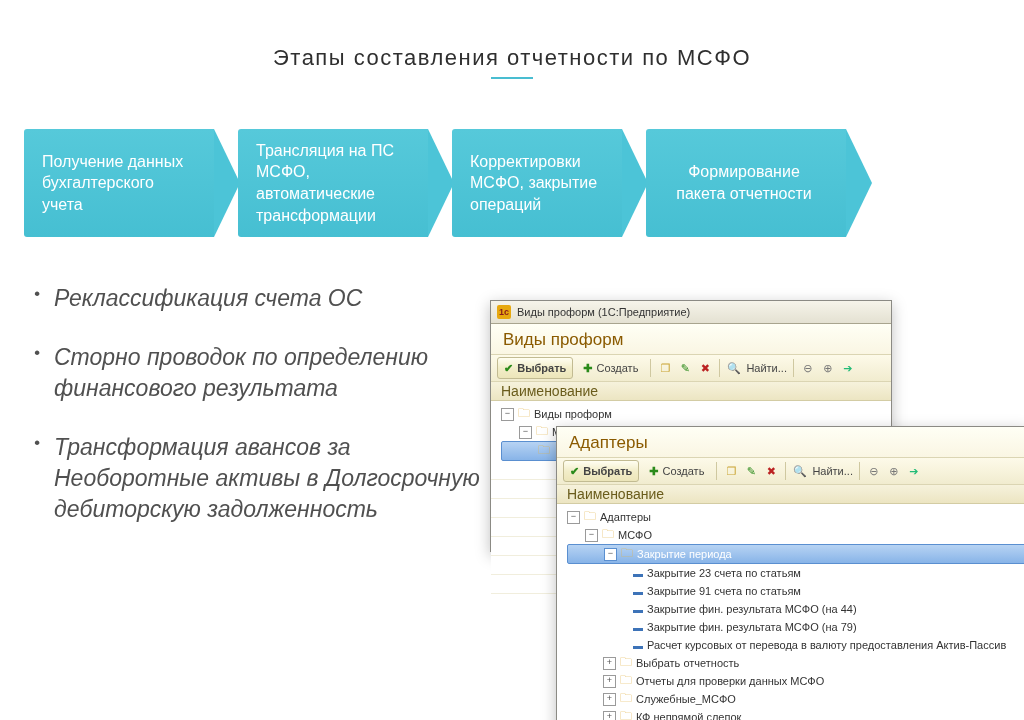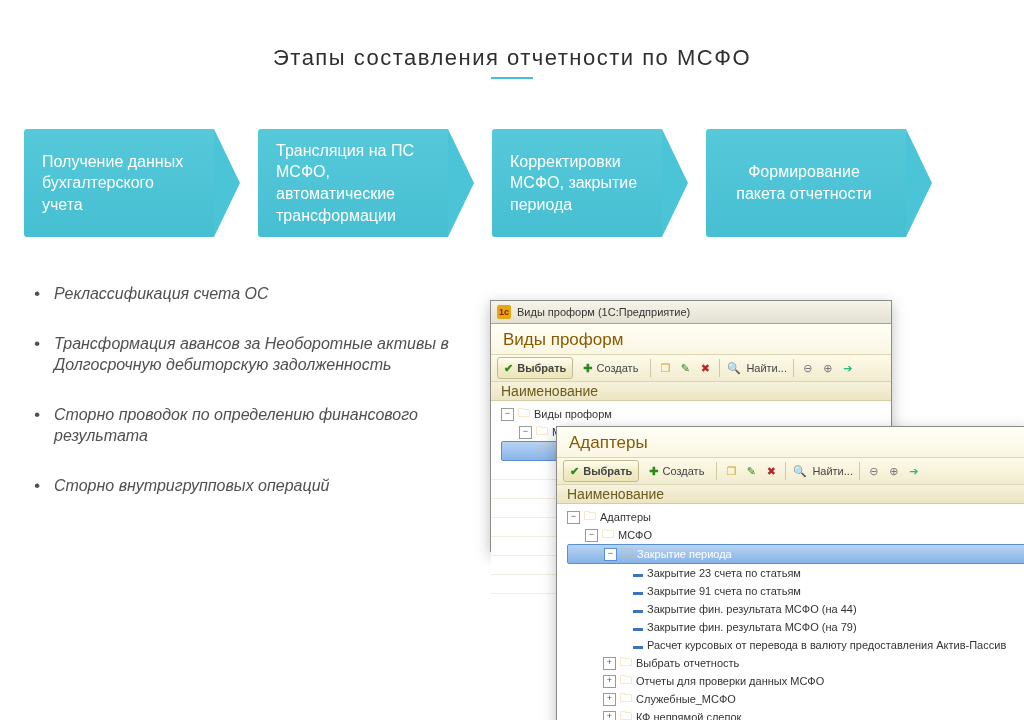--- a/index.html
+++ b/index.html
@@ -1,30 +1,30 @@
 <!DOCTYPE html>
 <html><head>
 <meta charset="utf-8">
 <style>
   html,body{margin:0;padding:0;width:1024px;height:720px;background:#fff;font-family:"Segoe UI",Arial,sans-serif;color:#222;overflow:hidden;}
   .slide{box-sizing:border-box;width:1024px;height:532px;padding:35px 30px 0 30px;position:relative;}
   .title{font-size:22px;letter-spacing:1.5px;color:#2f2f2f;text-align:center;margin:10px 0 6px 0;font-weight:400;}
   .underline{width:42px;height:2px;background:#49bdd1;margin:0 auto 50px auto;}
   
-  .steps{display:flex;gap:44px;margin-left:-6px;}
+  .steps{display:flex;gap:24px;margin-left:-6px;}
   .step{position:relative;background:#4cc4d7;background:linear-gradient(#56c9da,#46bfd2);color:#fff;font-size:16px;line-height:1.35;padding:16px 22px 16px 18px;height:108px;box-sizing:border-box;display:flex;align-items:center;border-radius:3px 0 0 3px;}
   .step::after{content:"";position:absolute;right:-26px;top:0;width:0;height:0;border-top:54px solid transparent;border-bottom:54px solid transparent;border-left:26px solid #4cc4d7;}
   .step1{width:190px;}
   .step2{width:190px;}
   .step3{width:170px;}
   .step4{width:200px;text-align:center;}
   
   .bullets{margin-top:46px;width:470px;}
   .bullets ul{list-style:none;padding:0;margin:0;}
-  .bullets li{font-style:italic;color:#505050;font-size:16px;line-height:1.35;margin-bottom:28px;position:relative;padding-left:24px;}
+  .bullets li{font-style:italic;color:#505050;font-size:23px;line-height:1.35;margin-bottom:28px;position:relative;padding-left:24px;}
   .bullets li::before{content:"•";position:absolute;left:4px;top:0;color:#505050;font-size:17px;}
   
   .shots{position:absolute;right:-6px;top:300px;width:540px;height:420px;}
   .win{position:absolute;border:1px solid #8b8a84;background:#fffff5;box-shadow:0 4px 14px rgba(0,0,0,0.25);font-size:11px;color:#333;}
   .win-tb{height:22px;background:linear-gradient(#f6f4ea,#e4e1d2);border-bottom:1px solid #a8a48e;display:flex;align-items:center;padding:0 6px;gap:6px;}
   .win-tb .app-icon{width:14px;height:14px;background:#e7a80f;border-radius:2px;font-size:9px;color:#8a1a1a;display:flex;align-items:center;justify-content:center;font-weight:bold;}
   .win-tb .wt{color:#333;}
   .win-caption{color:#8a5a00;font-size:17px;padding:6px 0 4px 12px;background:linear-gradient(#fffff5,#faf6e3);}
   .toolbar{height:26px;background:linear-gradient(#fdfae9,#f1eccf);border-top:1px solid #dbd5b3;border-bottom:1px solid #dbd5b3;display:flex;align-items:center;padding:0 6px;gap:4px;font-size:11px;color:#444;}
   .btn{height:20px;border:1px solid #c2bb92;background:linear-gradient(#fffef1,#f2edc9 50%,#ece5b9);border-radius:3px;display:flex;align-items:center;padding:0 6px;gap:4px;cursor:pointer;}
@@ -55,33 +55,32 @@
 <div class="underline"></div>
 
 <div class="steps">
   <div class="step step1">
         <span>Получение данных бухгалтерского учета</span>
       </div>
   <div class="step step2">
         <span>Трансляция на&nbsp;ПС МСФО, автоматические трансформации</span>
       </div>
   <div class="step step3">
-        <span>Корректировки МСФО, закрытие периода</span>
+        <span>Корректировки МСФО, закрытие операций</span>
       </div>
   <div class="step step4">
         <span>Формирование пакета отчетности</span>
       </div>
 </div>
 
 <div class="bullets">
   <ul>
     <li>Реклассификация счета ОС</li>
+    <li>Сторно проводок по определению финансового результата</li>
     <li>Трансформация авансов за Необоротные активы в Долгосрочную дебиторскую задолженность</li>
-    <li>Сторно проводок по определению финансового результата</li>
-    <li>Сторно внутригрупповых операций</li>
   </ul>
 </div>
 
 <div class="shots">
 
   <div class="win winA">
     <div class="win-tb">
       <span class="app-icon">1c</span>
       <span class="wt">Виды проформ (1С:Предприятие)</span>
     </div>

